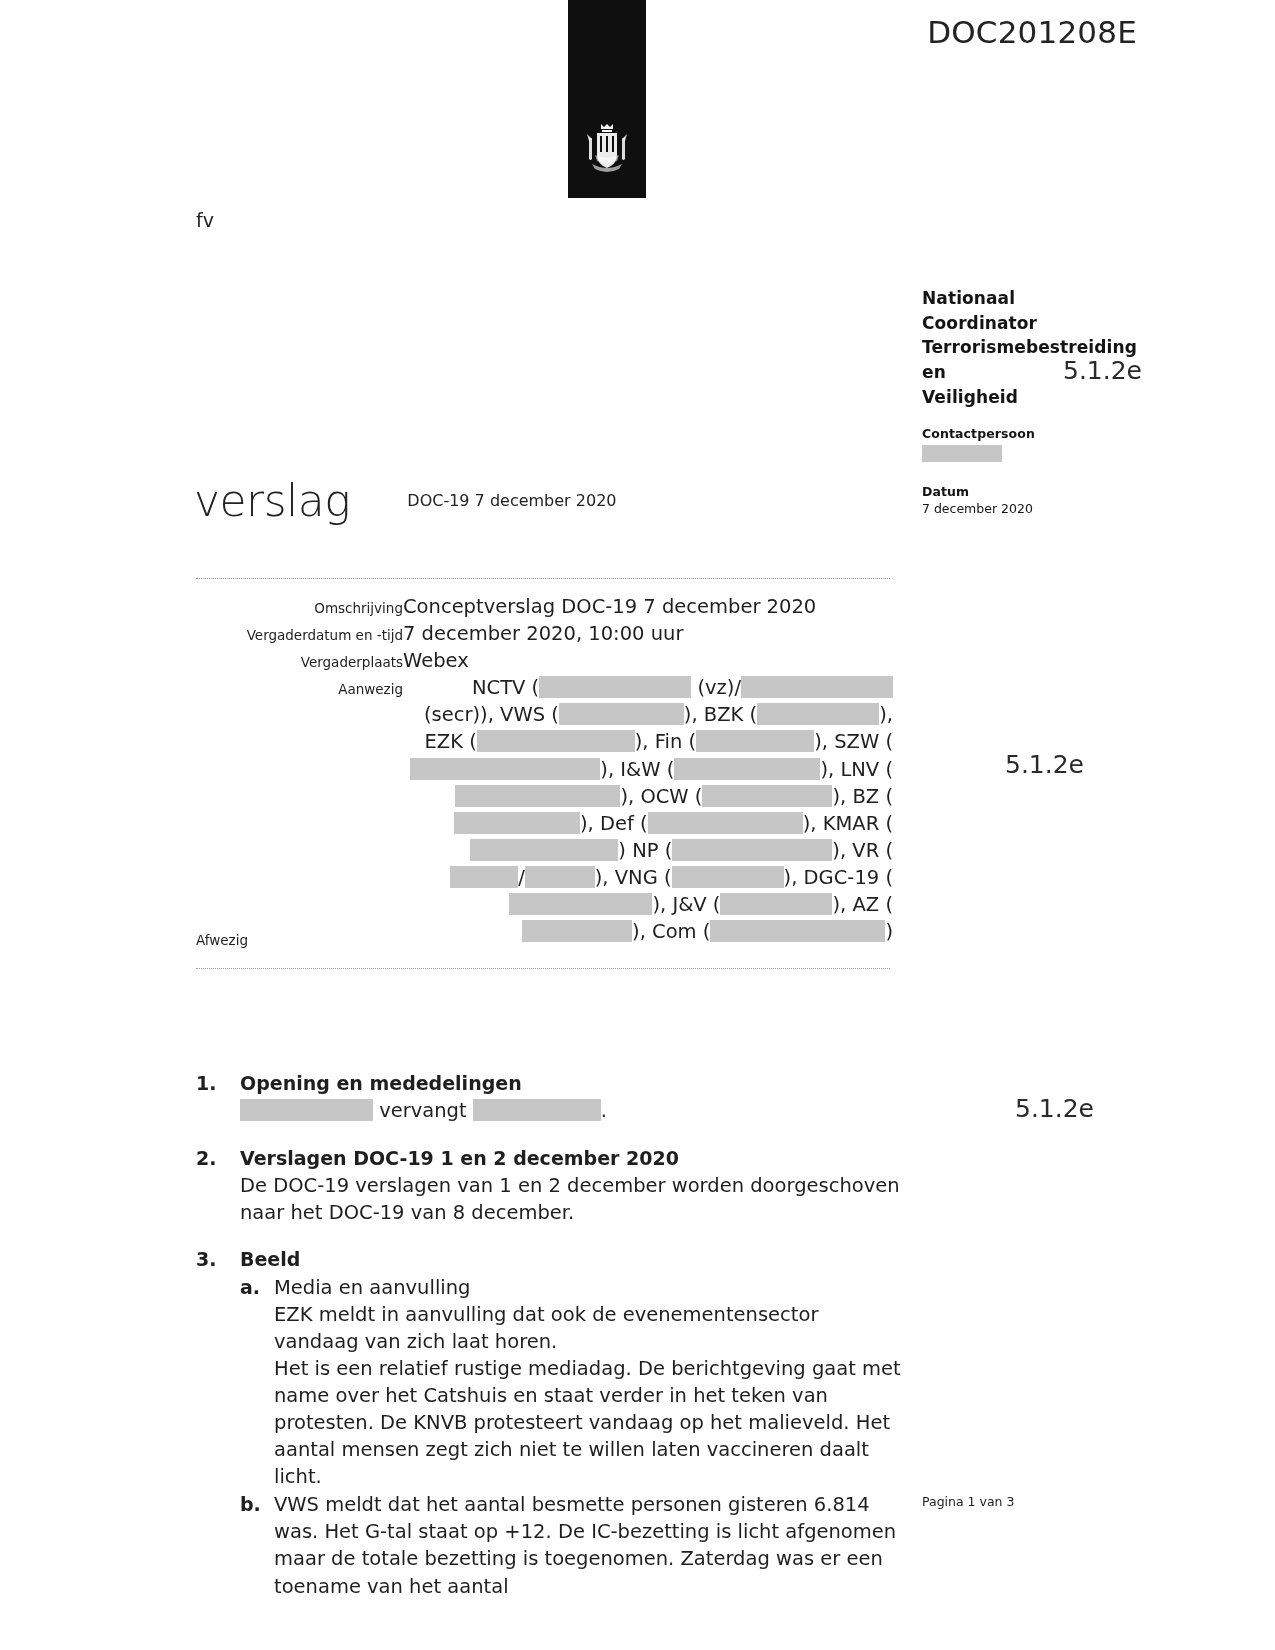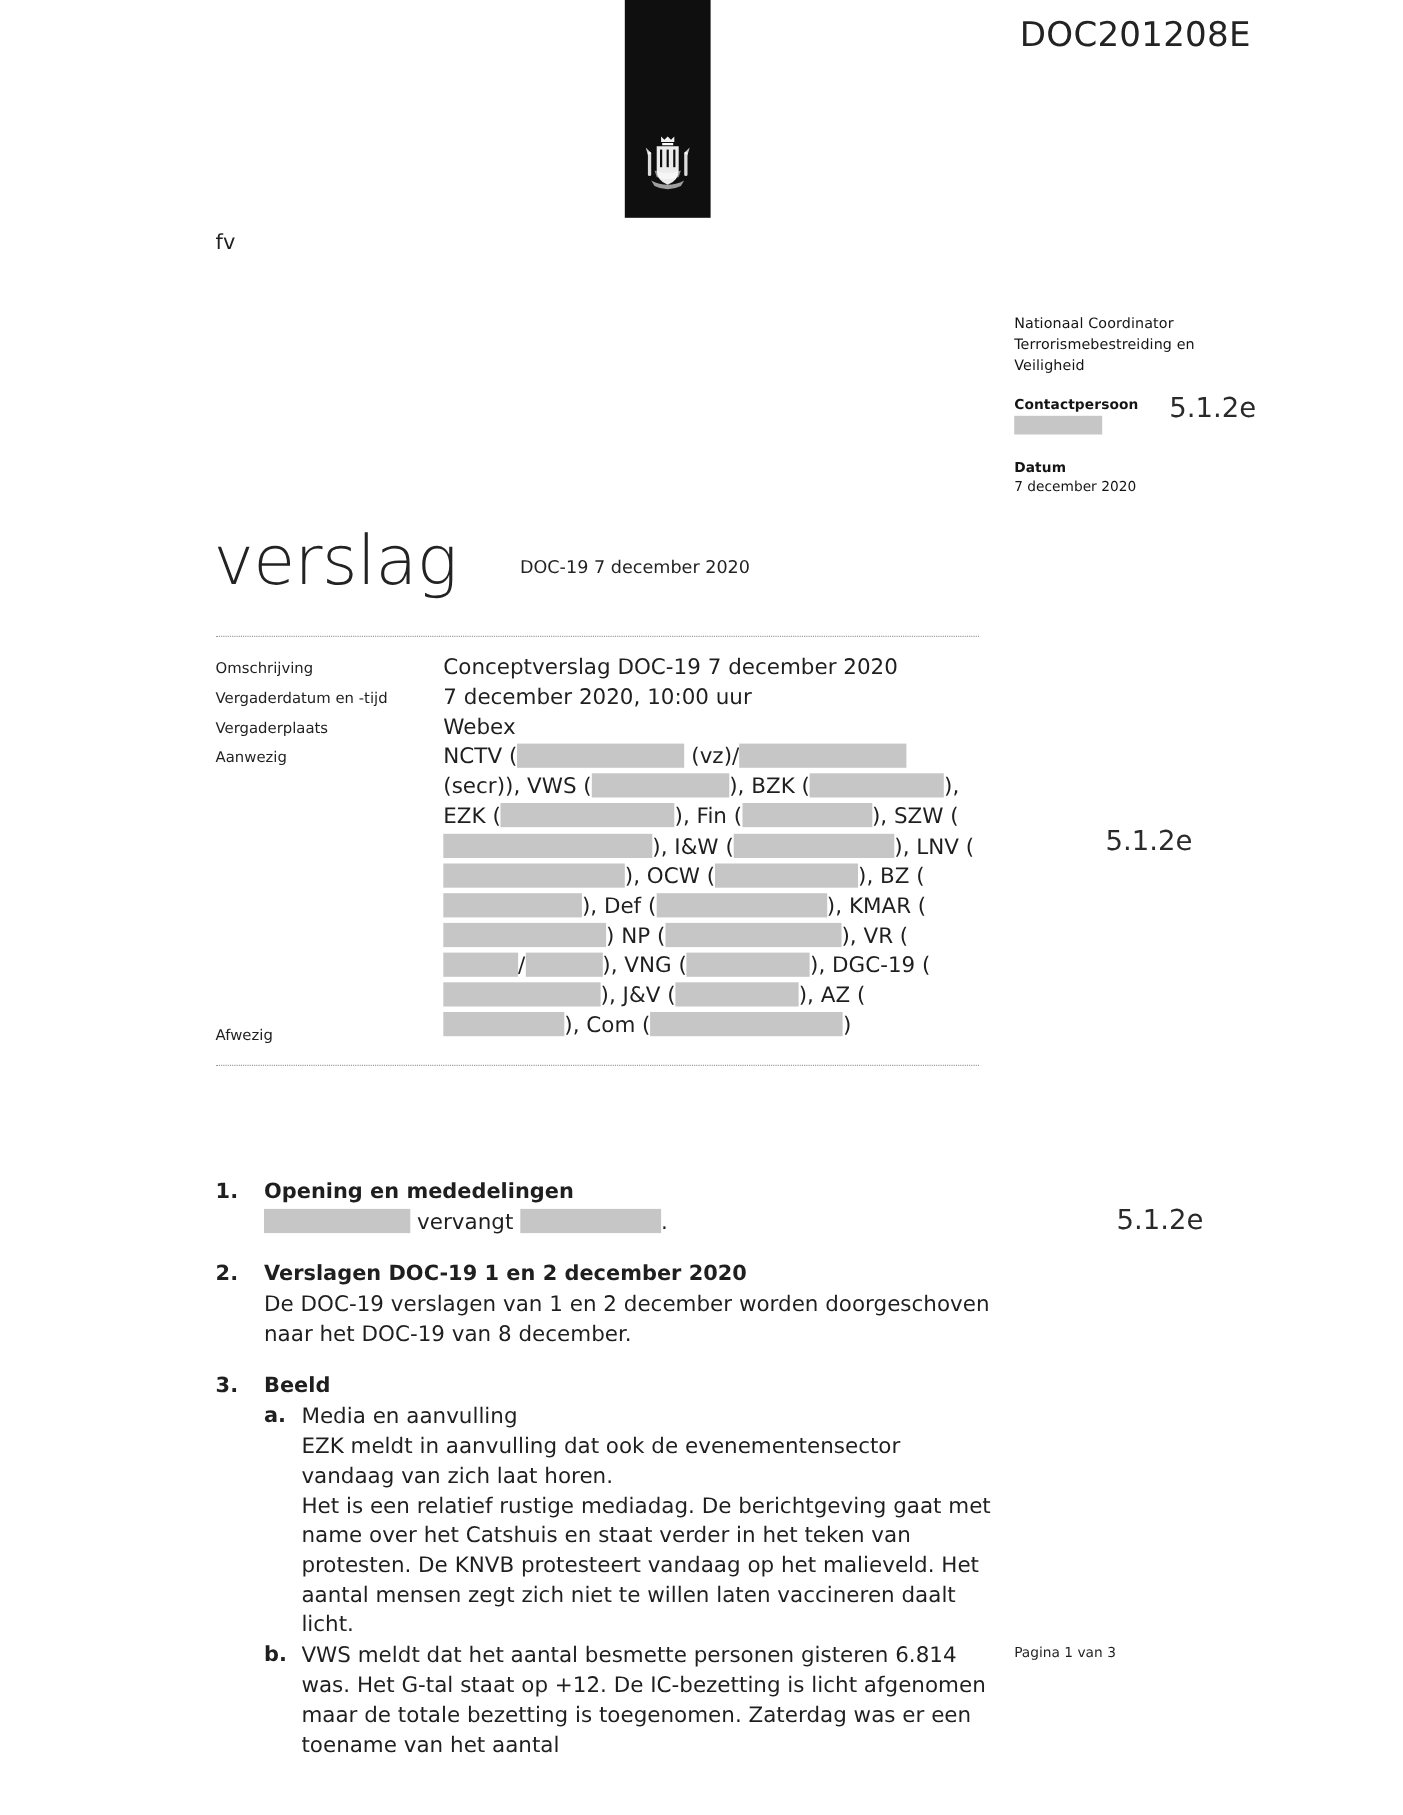--- a/index.html
+++ b/index.html
@@ -58,22 +58,22 @@
   }
 
   
   .meta-col {
     position: absolute;
     left: 922px;
     top: 286px;
     width: 200px;
   }
   .meta-org {
-    font-size: 13px;
-    font-weight: normal;
+    font-size: 17px;
+    font-weight: bold;
     line-height: 1.45;
     color: #141414;
     letter-spacing: 0.1px;
   }
   .meta-group { margin-top: 17px; }
   .meta-label {
     font-size: 12.5px;
     font-weight: bold;
     color: #141414;
     letter-spacing: 0.1px;
@@ -105,21 +105,21 @@
   .marker-2 { left: 1005px; top: 750px; }
   .marker-3 { left: 1015px; top: 1094px; }
 
   
   .title-wrap {
     position: absolute;
     left: 194px;
     top: 479px;
   }
   .title-main {
-    font-size: 62px;
+    font-size: 44px;
     font-weight: 300;
     color: #232323;
     letter-spacing: -0.5px;
     line-height: 1;
     display: inline-block;
     vertical-align: baseline;
   }
   .title-sub {
     display: inline-block;
     font-size: 16px;
@@ -143,20 +143,21 @@
   
   .info-table {
     position: absolute;
     left: 196px;
     top: 593px;
     width: 700px;
   }
   .info-row {
     display: flex;
     align-items: flex-start;
+    text-align: right;
   }
   .info-label {
     width: 207px;
     flex: 0 0 207px;
     font-size: 13.5px;
     color: #1f1f1f;
     padding-top: 4px;
     line-height: 1.68;
   }
   .info-value {

